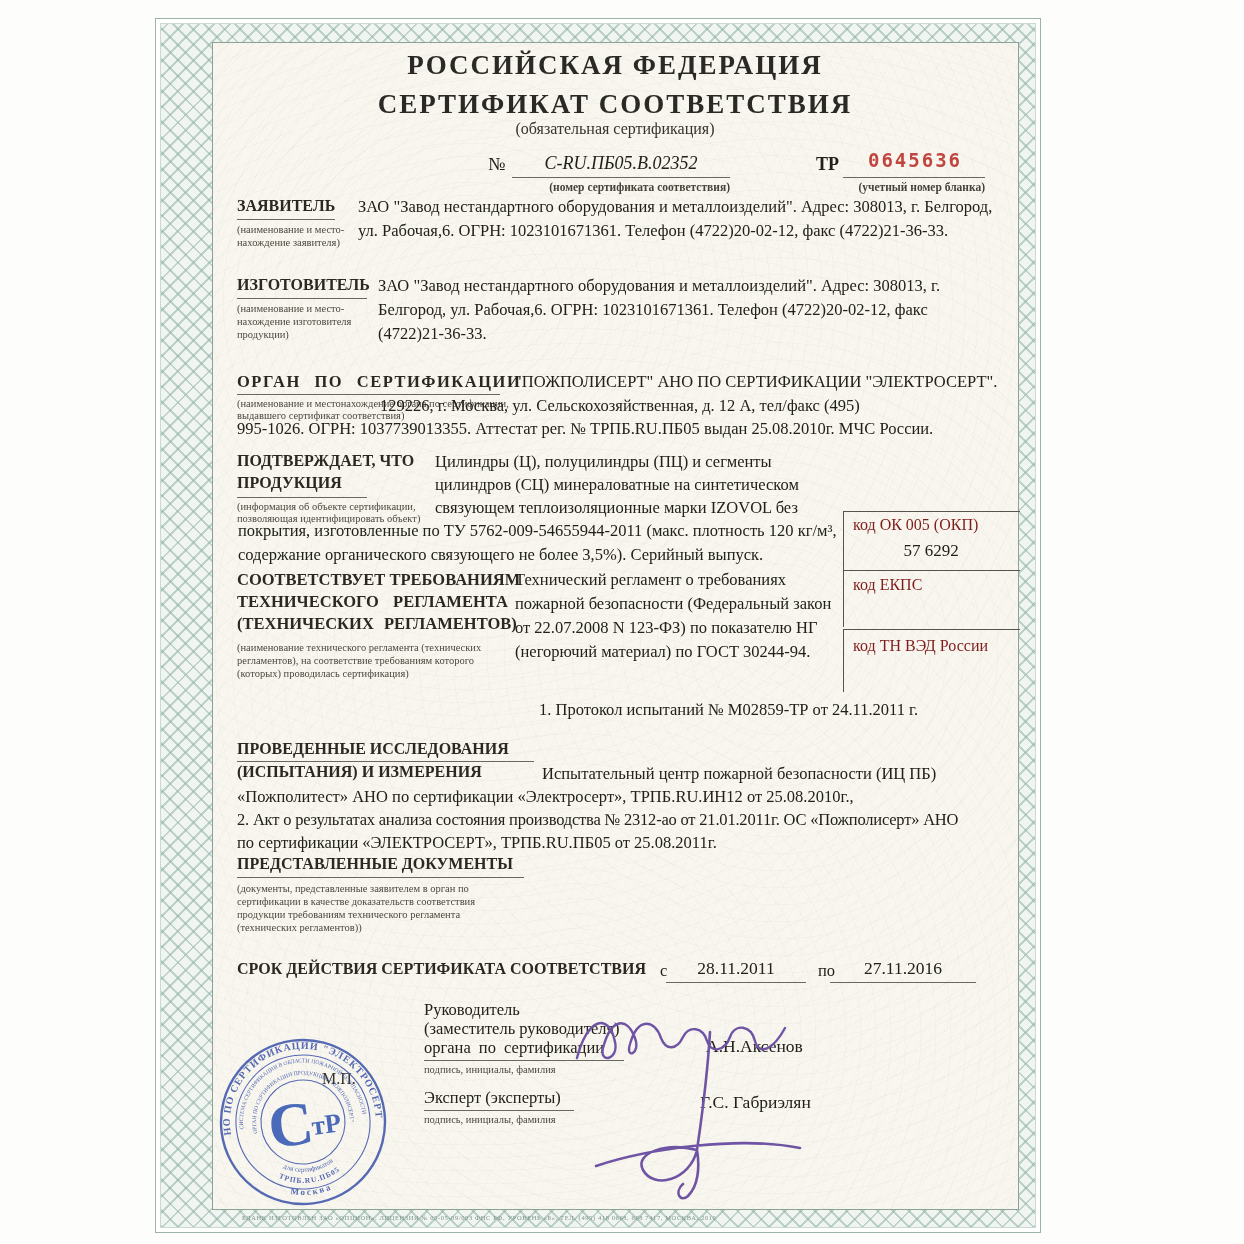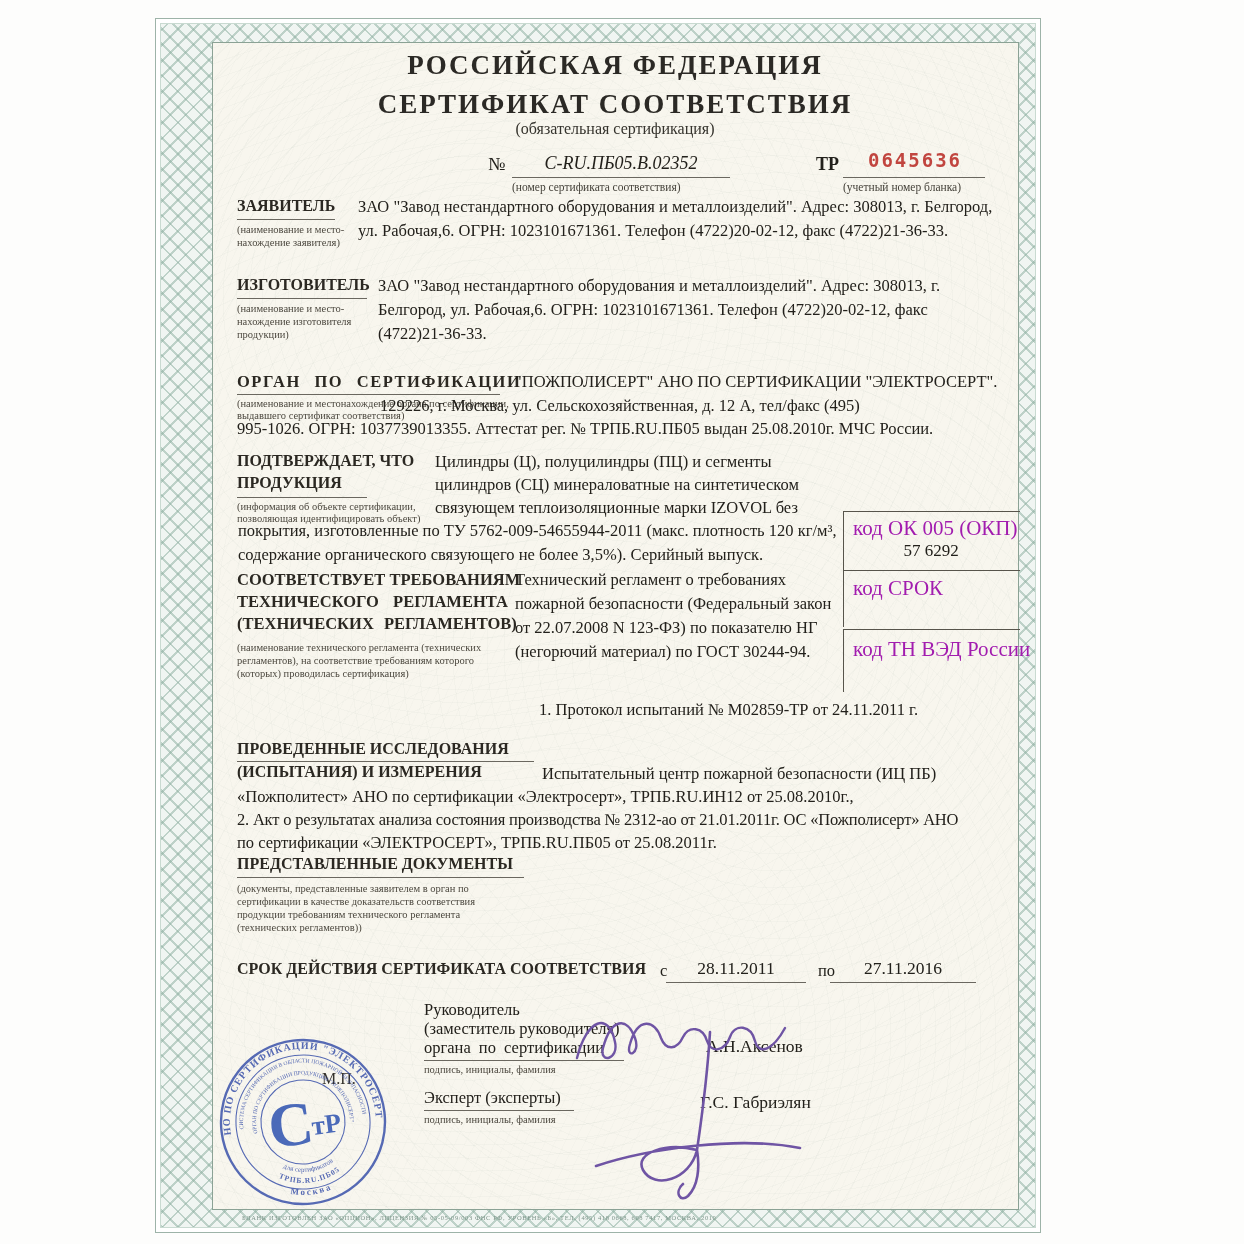--- a/index.html
+++ b/index.html
@@ -21,25 +21,25 @@
       repeating-linear-gradient(115deg, rgba(168,182,172,.045) 0 1px, transparent 1px 9px);}
   
   .t-country{font-size:27px;font-weight:bold;color:#2b2925;letter-spacing:2px;text-align:center;}
   .t-title{font-size:27px;font-weight:bold;color:#2b2925;letter-spacing:2px;text-align:center;}
   .t-sub{font-size:16px;color:#35332d;text-align:center;}
   .lbl{font-weight:bold;font-size:16px;color:#2b2822;white-space:nowrap;}
   .lbl2{font-weight:bold;font-size:16.5px;color:#2b2822;white-space:nowrap;}
   .note{font-size:10.5px;color:#4c483f;white-space:nowrap;}
   .bodytx{font-size:16.5px;color:#22201b;white-space:nowrap;}
   .num{font-size:18px;color:#22201b;text-align:center;white-space:nowrap;}
-  .cap{font-size:11.5px;color:#45423a;text-align:left;white-space:nowrap;}
+  .cap{font-size:11.5px;color:#45423a;text-align:right;white-space:nowrap;font-weight:bold;}
   .rule{height:1px;background:#6a675f;}
   .serial{font-family:"DejaVu Sans Mono",monospace;font-weight:bold;font-size:19px;letter-spacing:2px;color:#c1453f;text-align:center;white-space:nowrap;}
   .codebox{border-top:1.5px solid #57544b;border-left:1.5px solid #57544b;}
-  .codelbl{font-size:21px;color:#a21caf;white-space:nowrap;}
+  .codelbl{font-size:16px;color:#7f1d1d;white-space:nowrap;}
   .codeval{font-size:17px;color:#22201b;text-align:center;white-space:nowrap;}
   .mp{font-size:16px;color:#33312b;white-space:nowrap;margin-top:8px;}
   .micro{font-size:6.5px;color:#7d9489;letter-spacing:.6px;white-space:nowrap;}
   svg text{font-family:"Liberation Serif","DejaVu Serif",serif;}
 </style>
 </head>
 <body>
 
 <div class="page">
   <div class="cert">
@@ -93,21 +93,21 @@
   <div class="abs bodytx" style="left:435px;top:452px;">Цилиндры (Ц), полуцилиндры (ПЦ) и сегменты</div>
   <div class="abs bodytx" style="left:435px;top:475px;">цилиндров (СЦ) минераловатные на синтетическом</div>
   <div class="abs bodytx" style="left:435px;top:498px;">связующем теплоизоляционные марки IZOVOL без</div>
   <div class="abs bodytx" style="left:238px;top:521px;">покрытия, изготовленные по ТУ 5762-009-54655944-2011 (макс. плотность 120 кг/м³,</div>
   <div class="abs bodytx" style="left:238px;top:545px;">содержание органического связующего не более 3,5%). Серийный выпуск.</div>
 
   <div class="abs codebox" style="left:843px;top:511px;width:176px;height:58px;"></div>
   <div class="abs codelbl" style="left:853px;top:516px;">код ОК 005 (ОКП)</div>
   <div class="abs codeval" style="left:843px;top:541px;width:176px;">57 6292</div>
   <div class="abs codebox" style="left:843px;top:570px;width:176px;height:56px;"></div>
-  <div class="abs codelbl" style="left:853px;top:576px;">код СРОК</div>
+  <div class="abs codelbl" style="left:853px;top:576px;">код ЕКПС</div>
   <div class="abs codebox" style="left:843px;top:629px;width:176px;height:62px;"></div>
   <div class="abs codelbl" style="left:853px;top:637px;">код ТН ВЭД России</div>
 
   <div class="abs lbl2" style="left:237px;top:570px;">СООТВЕТСТВУЕТ ТРЕБОВАНИЯМ</div>
   <div class="abs lbl2" style="left:237px;top:592px;word-spacing:10px;">ТЕХНИЧЕСКОГО РЕГЛАМЕНТА</div>
   <div class="abs lbl2" style="left:237px;top:614px;word-spacing:6px;">(ТЕХНИЧЕСКИХ РЕГЛАМЕНТОВ)</div>
   <div class="abs note" style="left:237px;top:642px;">(наименование технического регламента (технических</div>
   <div class="abs note" style="left:237px;top:655px;">регламентов), на соответствие требованиям которого</div>
   <div class="abs note" style="left:237px;top:668px;">(которых) проводилась сертификация)</div>
   <div class="abs bodytx" style="left:515px;top:570px;">Технический регламент о требованиях</div>

